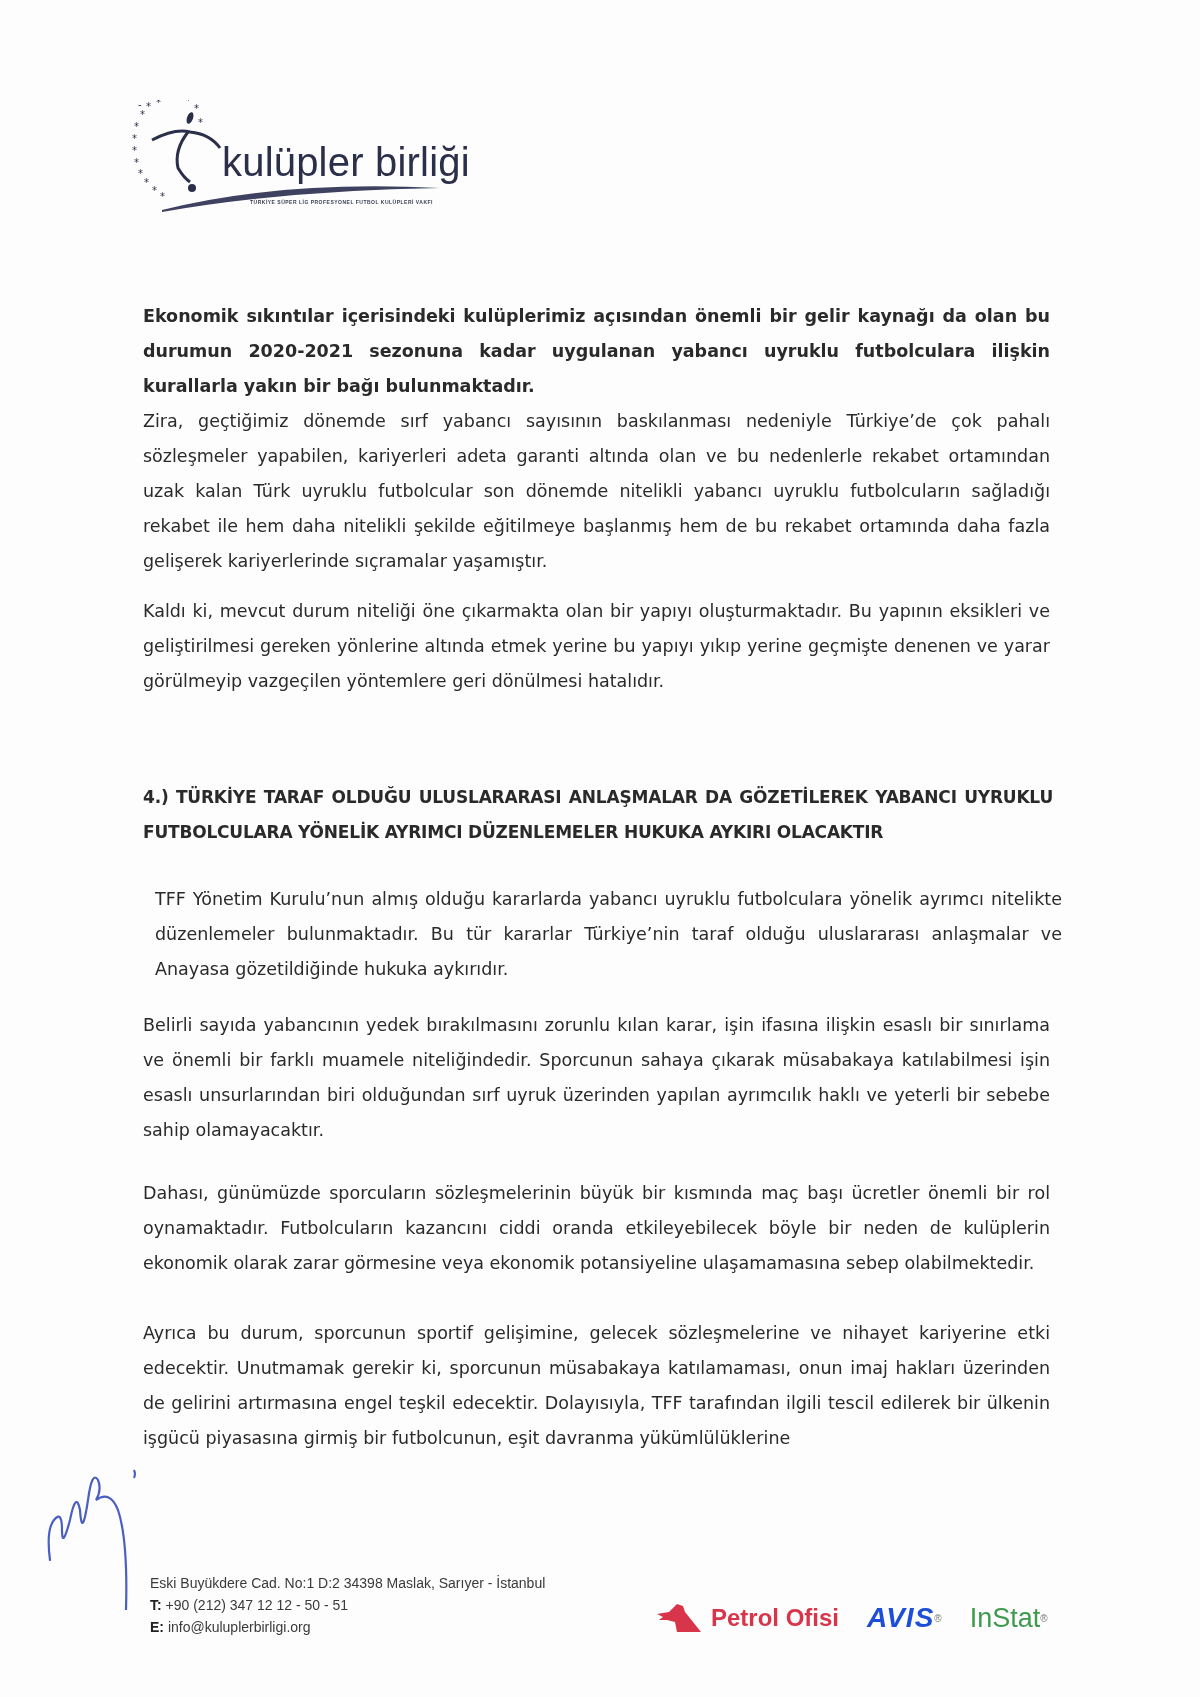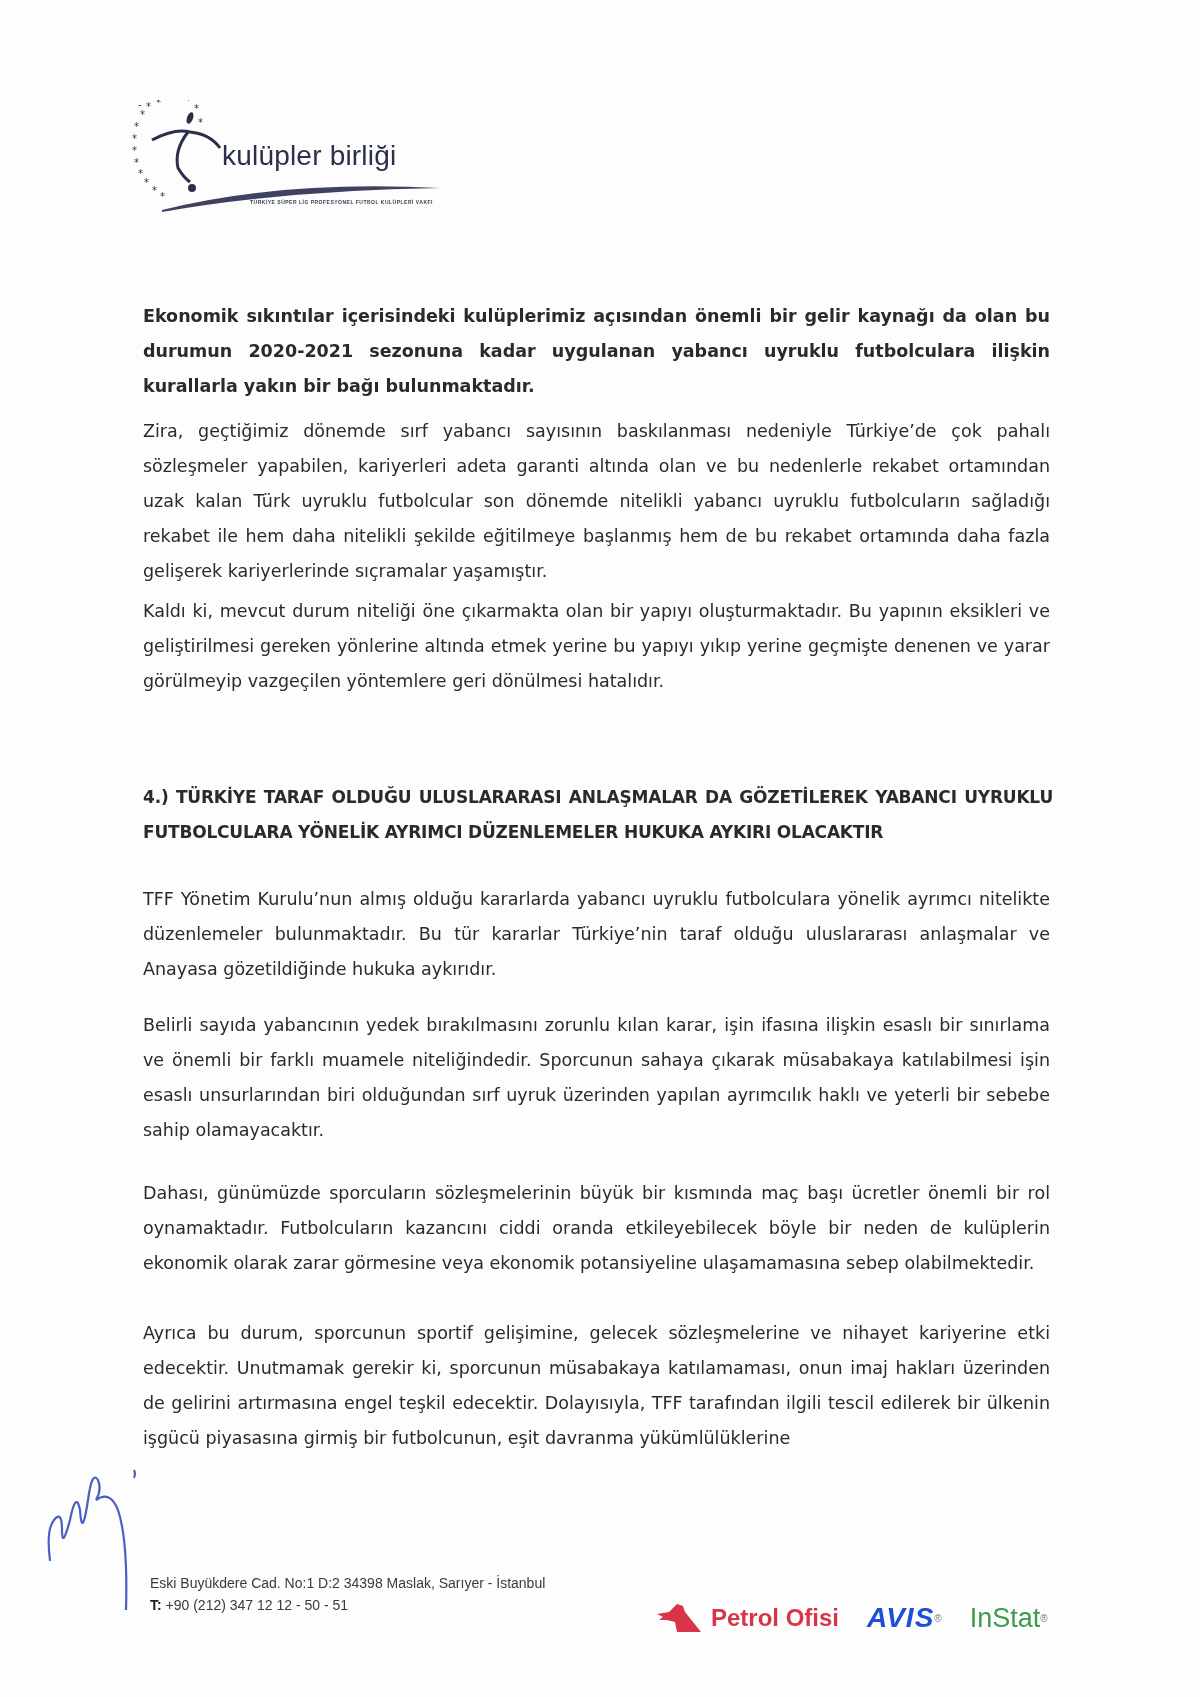--- a/index.html
+++ b/index.html
@@ -2,21 +2,21 @@
 <html><head>
   <meta charset="utf-8">
   <style>
     html, body { margin: 0; padding: 0; background: #ffffff; }
     body { width: 1200px; height: 1697px; position: relative; overflow: hidden; font-family: "Liberation Sans", sans-serif; color: #2a2a2a; }
     .page { position: absolute; left: 0; top: 0; width: 1200px; height: 1697px; background: #fdfdfd; }
 
     
     .logo { position: absolute; left: 130px; top: 100px; width: 320px; height: 120px; }
     .logo svg { position: absolute; left: 0; top: 0; }
-    .logo-title { position: absolute; left: 92px; top: 40px; font-family: "Liberation Sans", sans-serif; font-size: 28px; color: #2b2f4a; letter-spacing: 0.2px; white-space: nowrap; }
+    .logo-title { position: absolute; left: 92px; top: 40px; font-family: "Liberation Sans", sans-serif; font-size: 40px; color: #2b2f4a; letter-spacing: 0.2px; white-space: nowrap; }
     .logo-sub { position: absolute; left: 120px; top: 99px; font-size: 5px; color: #3a3d55; white-space: nowrap; letter-spacing: 0.5px; font-weight: bold; }
 
     
     .body-text { position: absolute; left: 143px; width: 907px; font-family: "DejaVu Sans", sans-serif; font-size: 17.5px; line-height: 35px; color: #2a2a2a; text-align: justify; }
     .para { margin: 0; }
     .heading { position: absolute; left: 143px; width: 910px; font-family: "DejaVu Sans", sans-serif; font-weight: bold; font-size: 17px; line-height: 35px; color: #2a2a2a; text-align: justify; letter-spacing: -0.2px; }
 
     
     .signature { position: absolute; left: 40px; top: 1450px; }
 
@@ -65,30 +65,30 @@
 
       <path d="M32 110 Q150 80 310 88 Q160 90 32 112 Z" fill="#3e4260"></path>
     </svg>
     <span class="logo-title">kulüpler birliği</span>
     <span class="logo-sub">TÜRKİYE SÜPER LİG PROFESYONEL FUTBOL KULÜPLERİ VAKFI</span>
   </div>
 
   <div class="body-text" style="top: 299px; font-weight: bold;">
     <p class="para">Ekonomik sıkıntılar içerisindeki kulüplerimiz açısından önemli bir gelir kaynağı da olan bu durumun 2020-2021 sezonuna kadar uygulanan yabancı uyruklu futbolculara ilişkin kurallarla yakın bir bağı bulunmaktadır.</p>
   </div>
-  <div class="body-text" style="top: 414px;">
+  <div class="body-text" style="top: 404px;">
     <p class="para">Zira, geçtiğimiz dönemde sırf yabancı sayısının baskılanması nedeniyle Türkiye’de çok pahalı sözleşmeler yapabilen, kariyerleri adeta garanti altında olan ve bu nedenlerle rekabet ortamından uzak kalan Türk uyruklu futbolcular son dönemde nitelikli yabancı uyruklu futbolcuların sağladığı rekabet ile hem daha nitelikli şekilde eğitilmeye başlanmış hem de bu rekabet ortamında daha fazla gelişerek kariyerlerinde sıçramalar yaşamıştır.</p>
   </div>
   <div class="body-text" style="top: 594px;">
     <p class="para">Kaldı ki, mevcut durum niteliği öne çıkarmakta olan bir yapıyı oluşturmaktadır. Bu yapının eksikleri ve geliştirilmesi gereken yönlerine altında etmek yerine bu yapıyı yıkıp yerine geçmişte denenen ve yarar görülmeyip vazgeçilen yöntemlere geri dönülmesi hatalıdır.</p>
   </div>
 
   <div class="heading" style="top: 780px;">4.) TÜRKİYE TARAF OLDUĞU ULUSLARARASI ANLAŞMALAR DA GÖZETİLEREK YABANCI UYRUKLU FUTBOLCULARA YÖNELİK AYRIMCI DÜZENLEMELER HUKUKA AYKIRI OLACAKTIR</div>
 
-  <div class="body-text" style="top: 882px;">
+  <div class="body-text" style="top: 882px; margin-left: 12px;">
     <p class="para">TFF Yönetim Kurulu’nun almış olduğu kararlarda yabancı uyruklu futbolculara yönelik ayrımcı nitelikte düzenlemeler bulunmaktadır. Bu tür kararlar Türkiye’nin taraf olduğu uluslararası anlaşmalar ve Anayasa gözetildiğinde hukuka aykırıdır.</p>
   </div>
   <div class="body-text" style="top: 1008px;">
     <p class="para">Belirli sayıda yabancının yedek bırakılmasını zorunlu kılan karar, işin ifasına ilişkin esaslı bir sınırlama ve önemli bir farklı muamele niteliğindedir. Sporcunun sahaya çıkarak müsabakaya katılabilmesi işin esaslı unsurlarından biri olduğundan sırf uyruk üzerinden yapılan ayrımcılık haklı ve yeterli bir sebebe sahip olamayacaktır.</p>
   </div>
   <div class="body-text" style="top: 1316px;">
     <p class="para">Ayrıca bu durum, sporcunun sportif gelişimine, gelecek sözleşmelerine ve nihayet kariyerine etki edecektir. Unutmamak gerekir ki, sporcunun müsabakaya katılamaması, onun imaj hakları üzerinden de gelirini artırmasına engel teşkil edecektir. Dolayısıyla, TFF tarafından ilgili tescil edilerek bir ülkenin işgücü piyasasına girmiş bir futbolcunun, eşit davranma yükümlülüklerine</p>
   </div>
   <div class="body-text" style="top: 1176px;">
     <p class="para">Dahası, günümüzde sporcuların sözleşmelerinin büyük bir kısmında maç başı ücretler önemli bir rol oynamaktadır. Futbolcuların kazancını ciddi oranda etkileyebilecek böyle bir neden de kulüplerin ekonomik olarak zarar görmesine veya ekonomik potansiyeline ulaşamamasına sebep olabilmektedir.</p>
@@ -97,20 +97,21 @@
   <div class="signature">
     <svg width="120" height="160" viewBox="0 0 120 160">
       <path d="M10 110 Q6 80 14 70 Q22 60 22 80 Q22 100 30 70 Q36 40 40 60 Q42 90 48 50 Q52 20 58 30 Q62 40 56 50 Q70 40 78 60 Q88 90 86 160" stroke="#4a5fc1" stroke-width="2.2" fill="none" stroke-linecap="round"></path>
       <path d="M94 20 Q96 24 94 28" stroke="#4a5fc1" stroke-width="2" fill="none"></path>
     </svg>
   </div>
 
   <div class="footer-contact">
     <div>Eski Buyükdere Cad. No:1 D:2 34398 Maslak, Sarıyer - İstanbul</div>
     <div><b>T:</b> <span>+90 (212) 347 12 12 - 50 - 51</span></div>
+    <div><b>E:</b> <span>info@kuluplerbirligi.org</span></div>
   </div>
 
   <div class="sponsors">
     <div class="sponsor">
       <svg width="50" height="32" viewBox="0 0 50 32">
         <path d="M2 12 L14 10 L22 2 L28 4 L30 10 L46 30 L22 30 L20 20 L12 18 L4 18 L8 15 Z" fill="#d8354a"></path>
       </svg>
       <span class="po-text">Petrol Ofisi</span>
     </div>
     <div class="sponsor">

